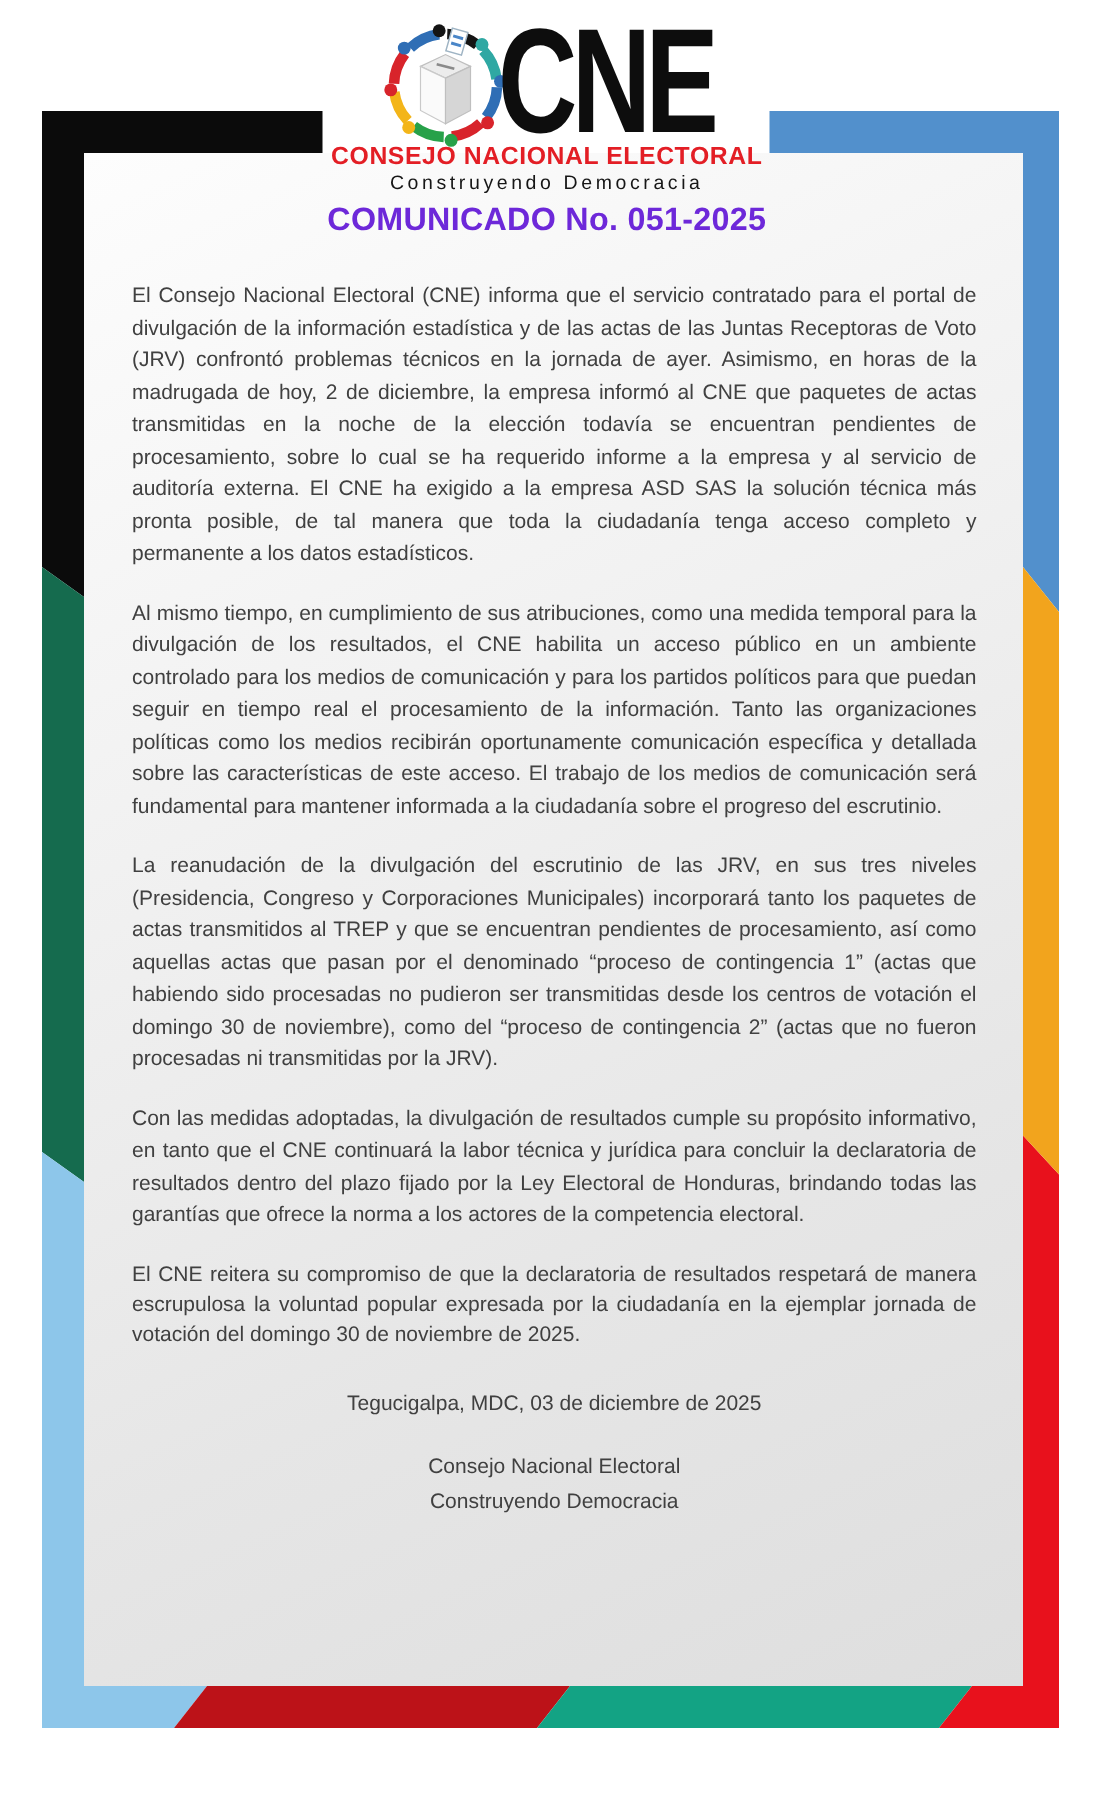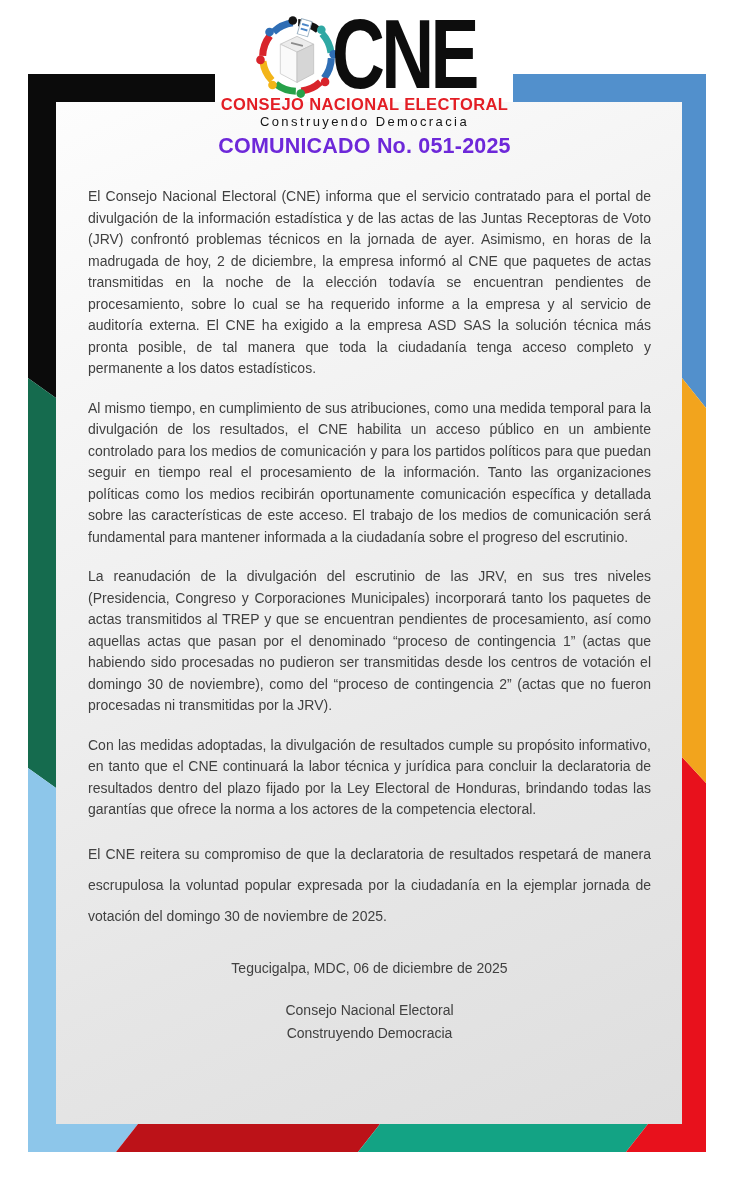--- a/index.html
+++ b/index.html
@@ -36,21 +36,21 @@
     position:absolute;left:0;top:134px;width:729px;text-align:center;
     font-size:21.5px;font-weight:bold;color:#6d28d9;letter-spacing:0.2px;
   }
 
   
   .content{
     position:absolute;left:88px;top:186px;width:563px;
     font-size:14px;line-height:21.5px;color:#404040;text-align:justify;
   }
   .content p{margin:0 0 18px 0;}
-  .content p.wide{line-height:31px;margin-bottom:13px;}
+  .content p.wide{line-height:20px;margin-bottom:13px;}
   .dateline{text-align:center;margin-top:26px;}
   .signature{text-align:center;margin-top:20px;line-height:22.5px;}
   .signature div{white-space:nowrap;}
 </style>
 </head>
 <body>
 
 <div class="canvas">
 
   <div class="interior"></div>
@@ -106,21 +106,21 @@
 
   <div class="doc-title">COMUNICADO No. 051-2025</div>
 
   <div class="content">
     <p>El Consejo Nacional Electoral (CNE) informa que el servicio contratado para el portal de divulgación de la información estadística y de las actas de las Juntas Receptoras de Voto (JRV) confrontó problemas técnicos en la jornada de ayer. Asimismo, en horas de la madrugada de hoy, 2 de diciembre, la empresa informó al CNE que paquetes de actas transmitidas en la noche de la elección todavía se encuentran pendientes de procesamiento, sobre lo cual se ha requerido informe a la empresa y al servicio de auditoría externa. El CNE ha exigido a la empresa ASD SAS la solución técnica más pronta posible, de tal manera que toda la ciudadanía tenga acceso completo y permanente a los datos estadísticos.</p>
     <p>Al mismo tiempo, en cumplimiento de sus atribuciones, como una medida temporal para la divulgación de los resultados, el CNE habilita un acceso público en un ambiente controlado para los medios de comunicación y para los partidos políticos para que puedan seguir en tiempo real el procesamiento de la información. Tanto las organizaciones políticas como los medios recibirán oportunamente comunicación específica y detallada sobre las características de este acceso. El trabajo de los medios de comunicación será fundamental para mantener informada a la ciudadanía sobre el progreso del escrutinio.</p>
     <p>La reanudación de la divulgación del escrutinio de las JRV, en sus tres niveles (Presidencia, Congreso y Corporaciones Municipales) incorporará tanto los paquetes de actas transmitidos al TREP y que se encuentran pendientes de procesamiento, así como aquellas actas que pasan por el denominado “proceso de contingencia 1” (actas que habiendo sido procesadas no pudieron ser transmitidas desde los centros de votación el domingo 30 de noviembre), como del “proceso de contingencia 2” (actas que no fueron procesadas ni transmitidas por la JRV).</p>
     <p>Con las medidas adoptadas, la divulgación de resultados cumple su propósito informativo, en tanto que el CNE continuará la labor técnica y jurídica para concluir la declaratoria de resultados dentro del plazo fijado por la Ley Electoral de Honduras, brindando todas las garantías que ofrece la norma a los actores de la competencia electoral.</p>
     <p class="wide">El CNE reitera su compromiso de que la declaratoria de resultados respetará de manera escrupulosa la voluntad popular expresada por la ciudadanía en la ejemplar jornada de votación del domingo 30 de noviembre de 2025.</p>
 
-    <div class="dateline">Tegucigalpa, MDC, 06 de diciembre de 2025</div>
+    <div class="dateline">Tegucigalpa, MDC, 03 de diciembre de 2025</div>
 
     <div class="signature">
       <div>Consejo Nacional Electoral</div>
       <div>Construyendo Democracia</div>
     </div>
   </div>
 
 </div>
 
 </body></html>

